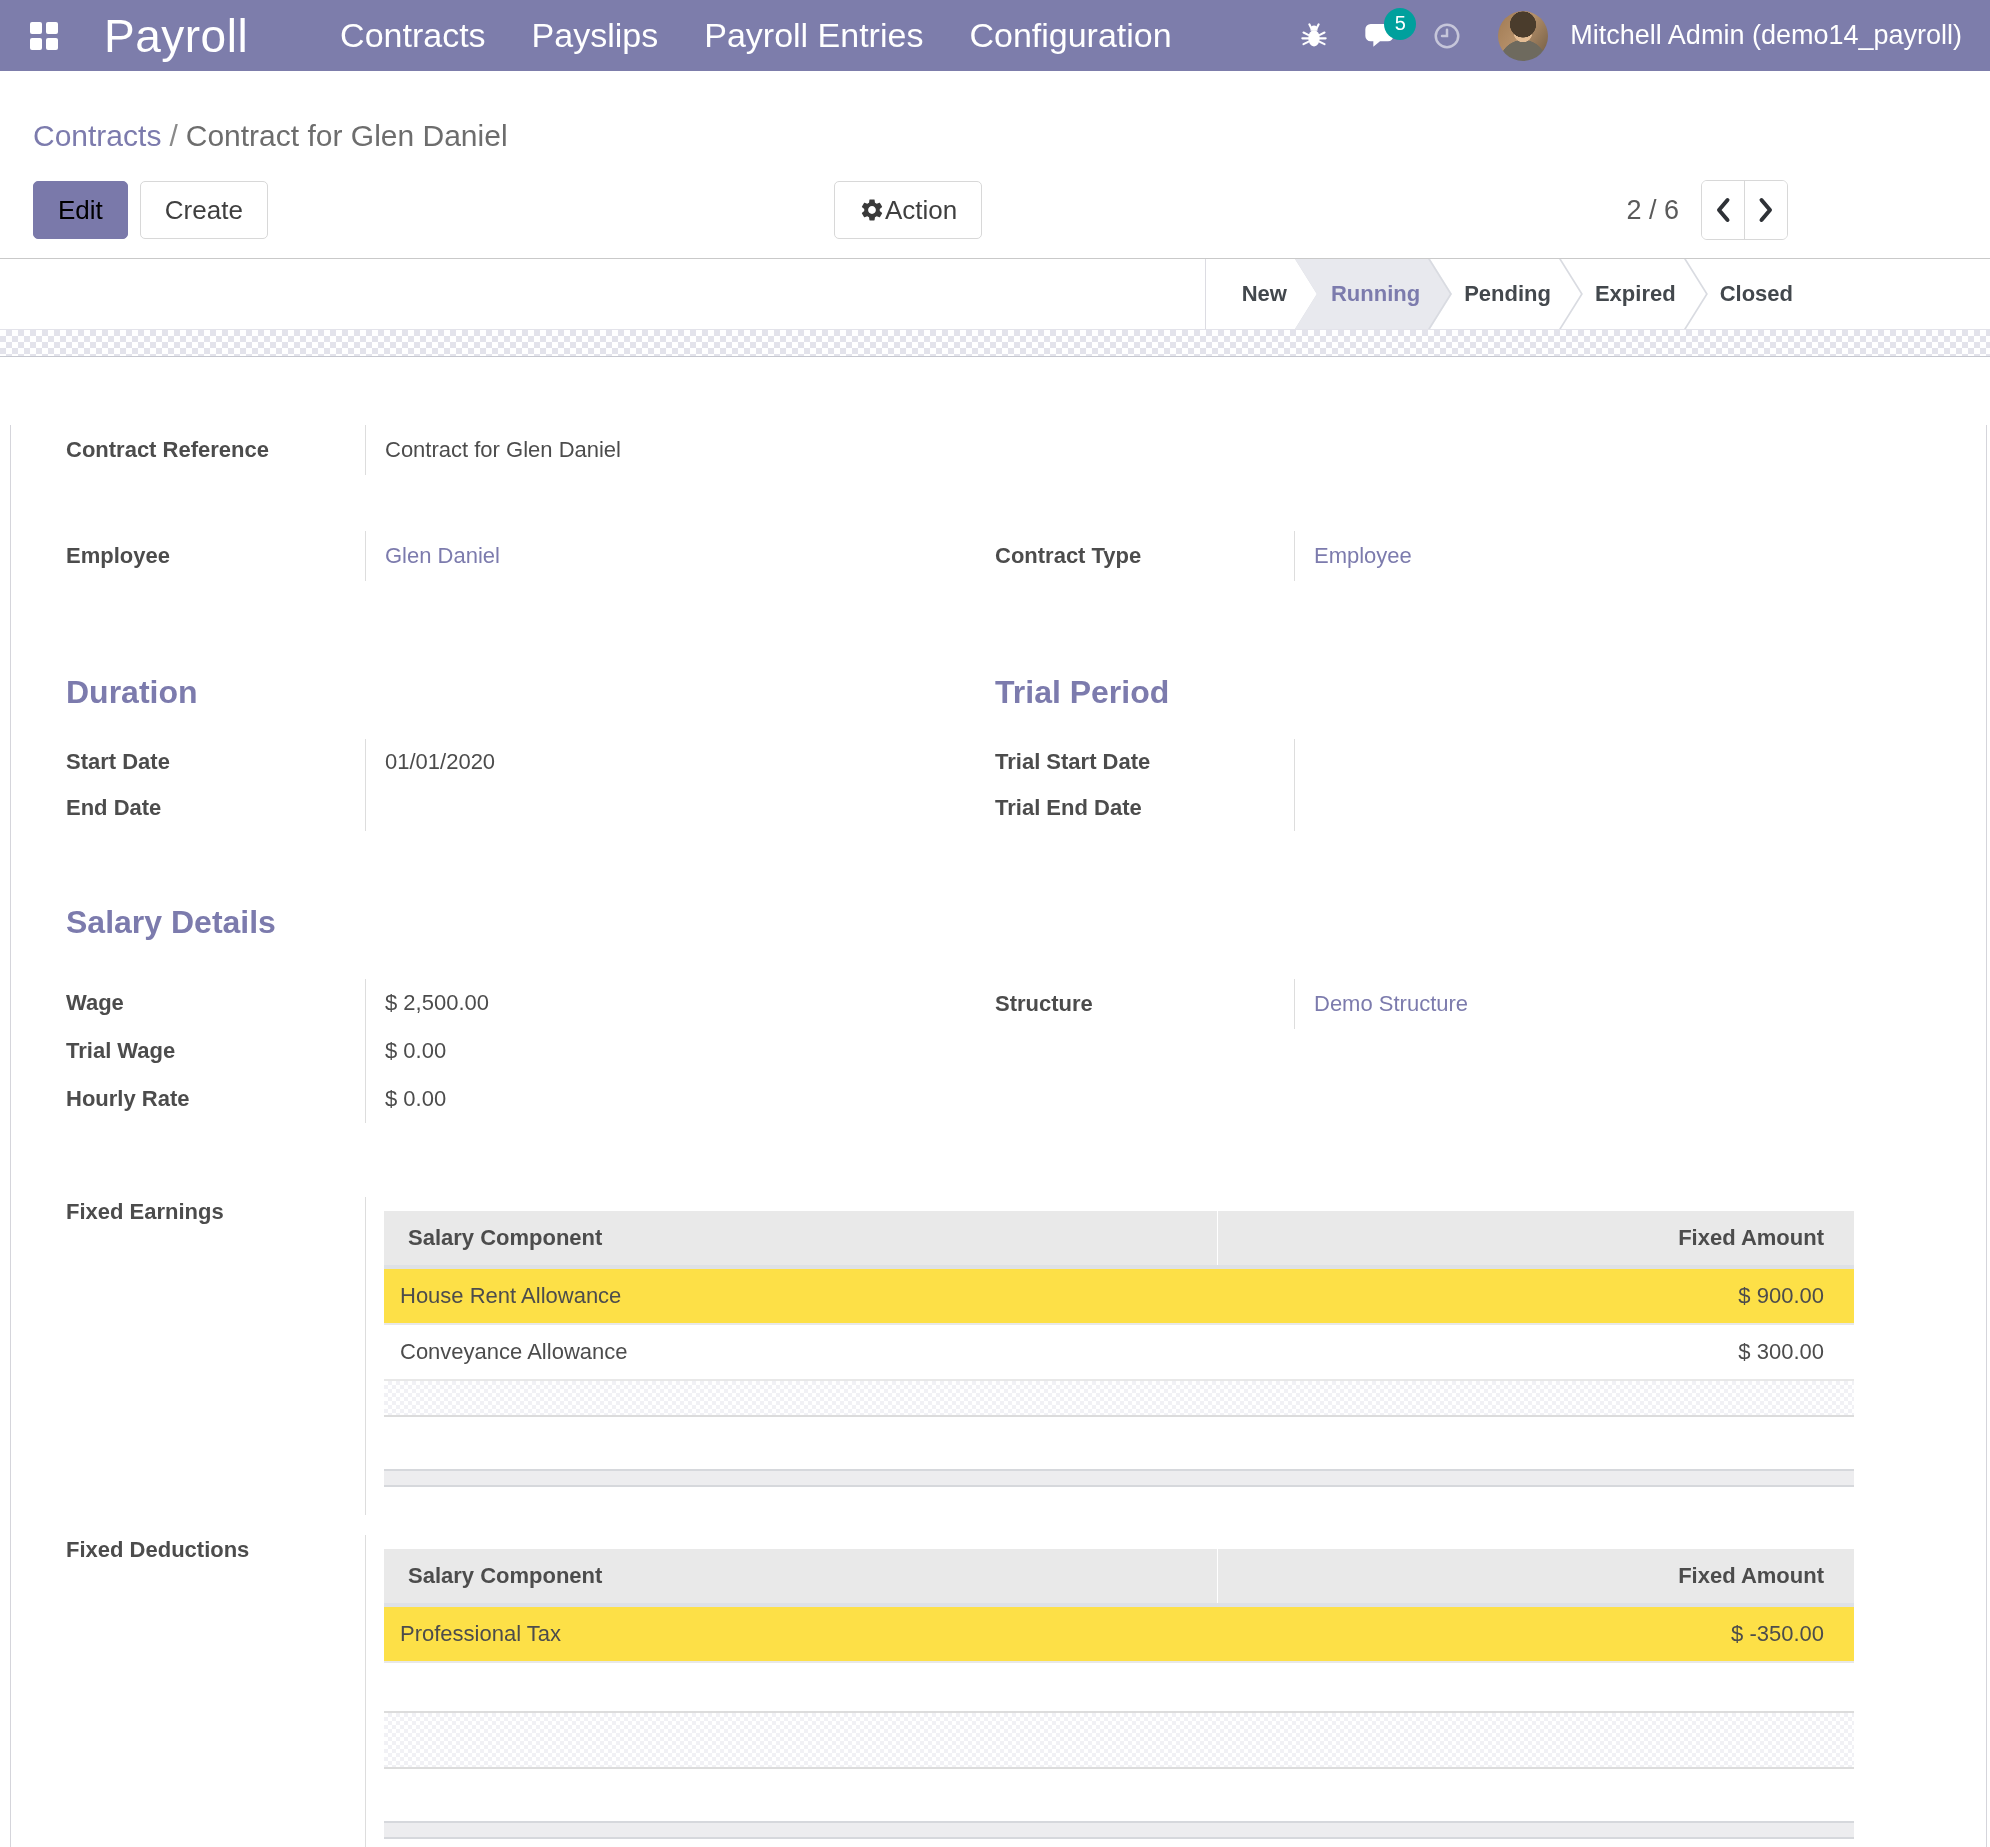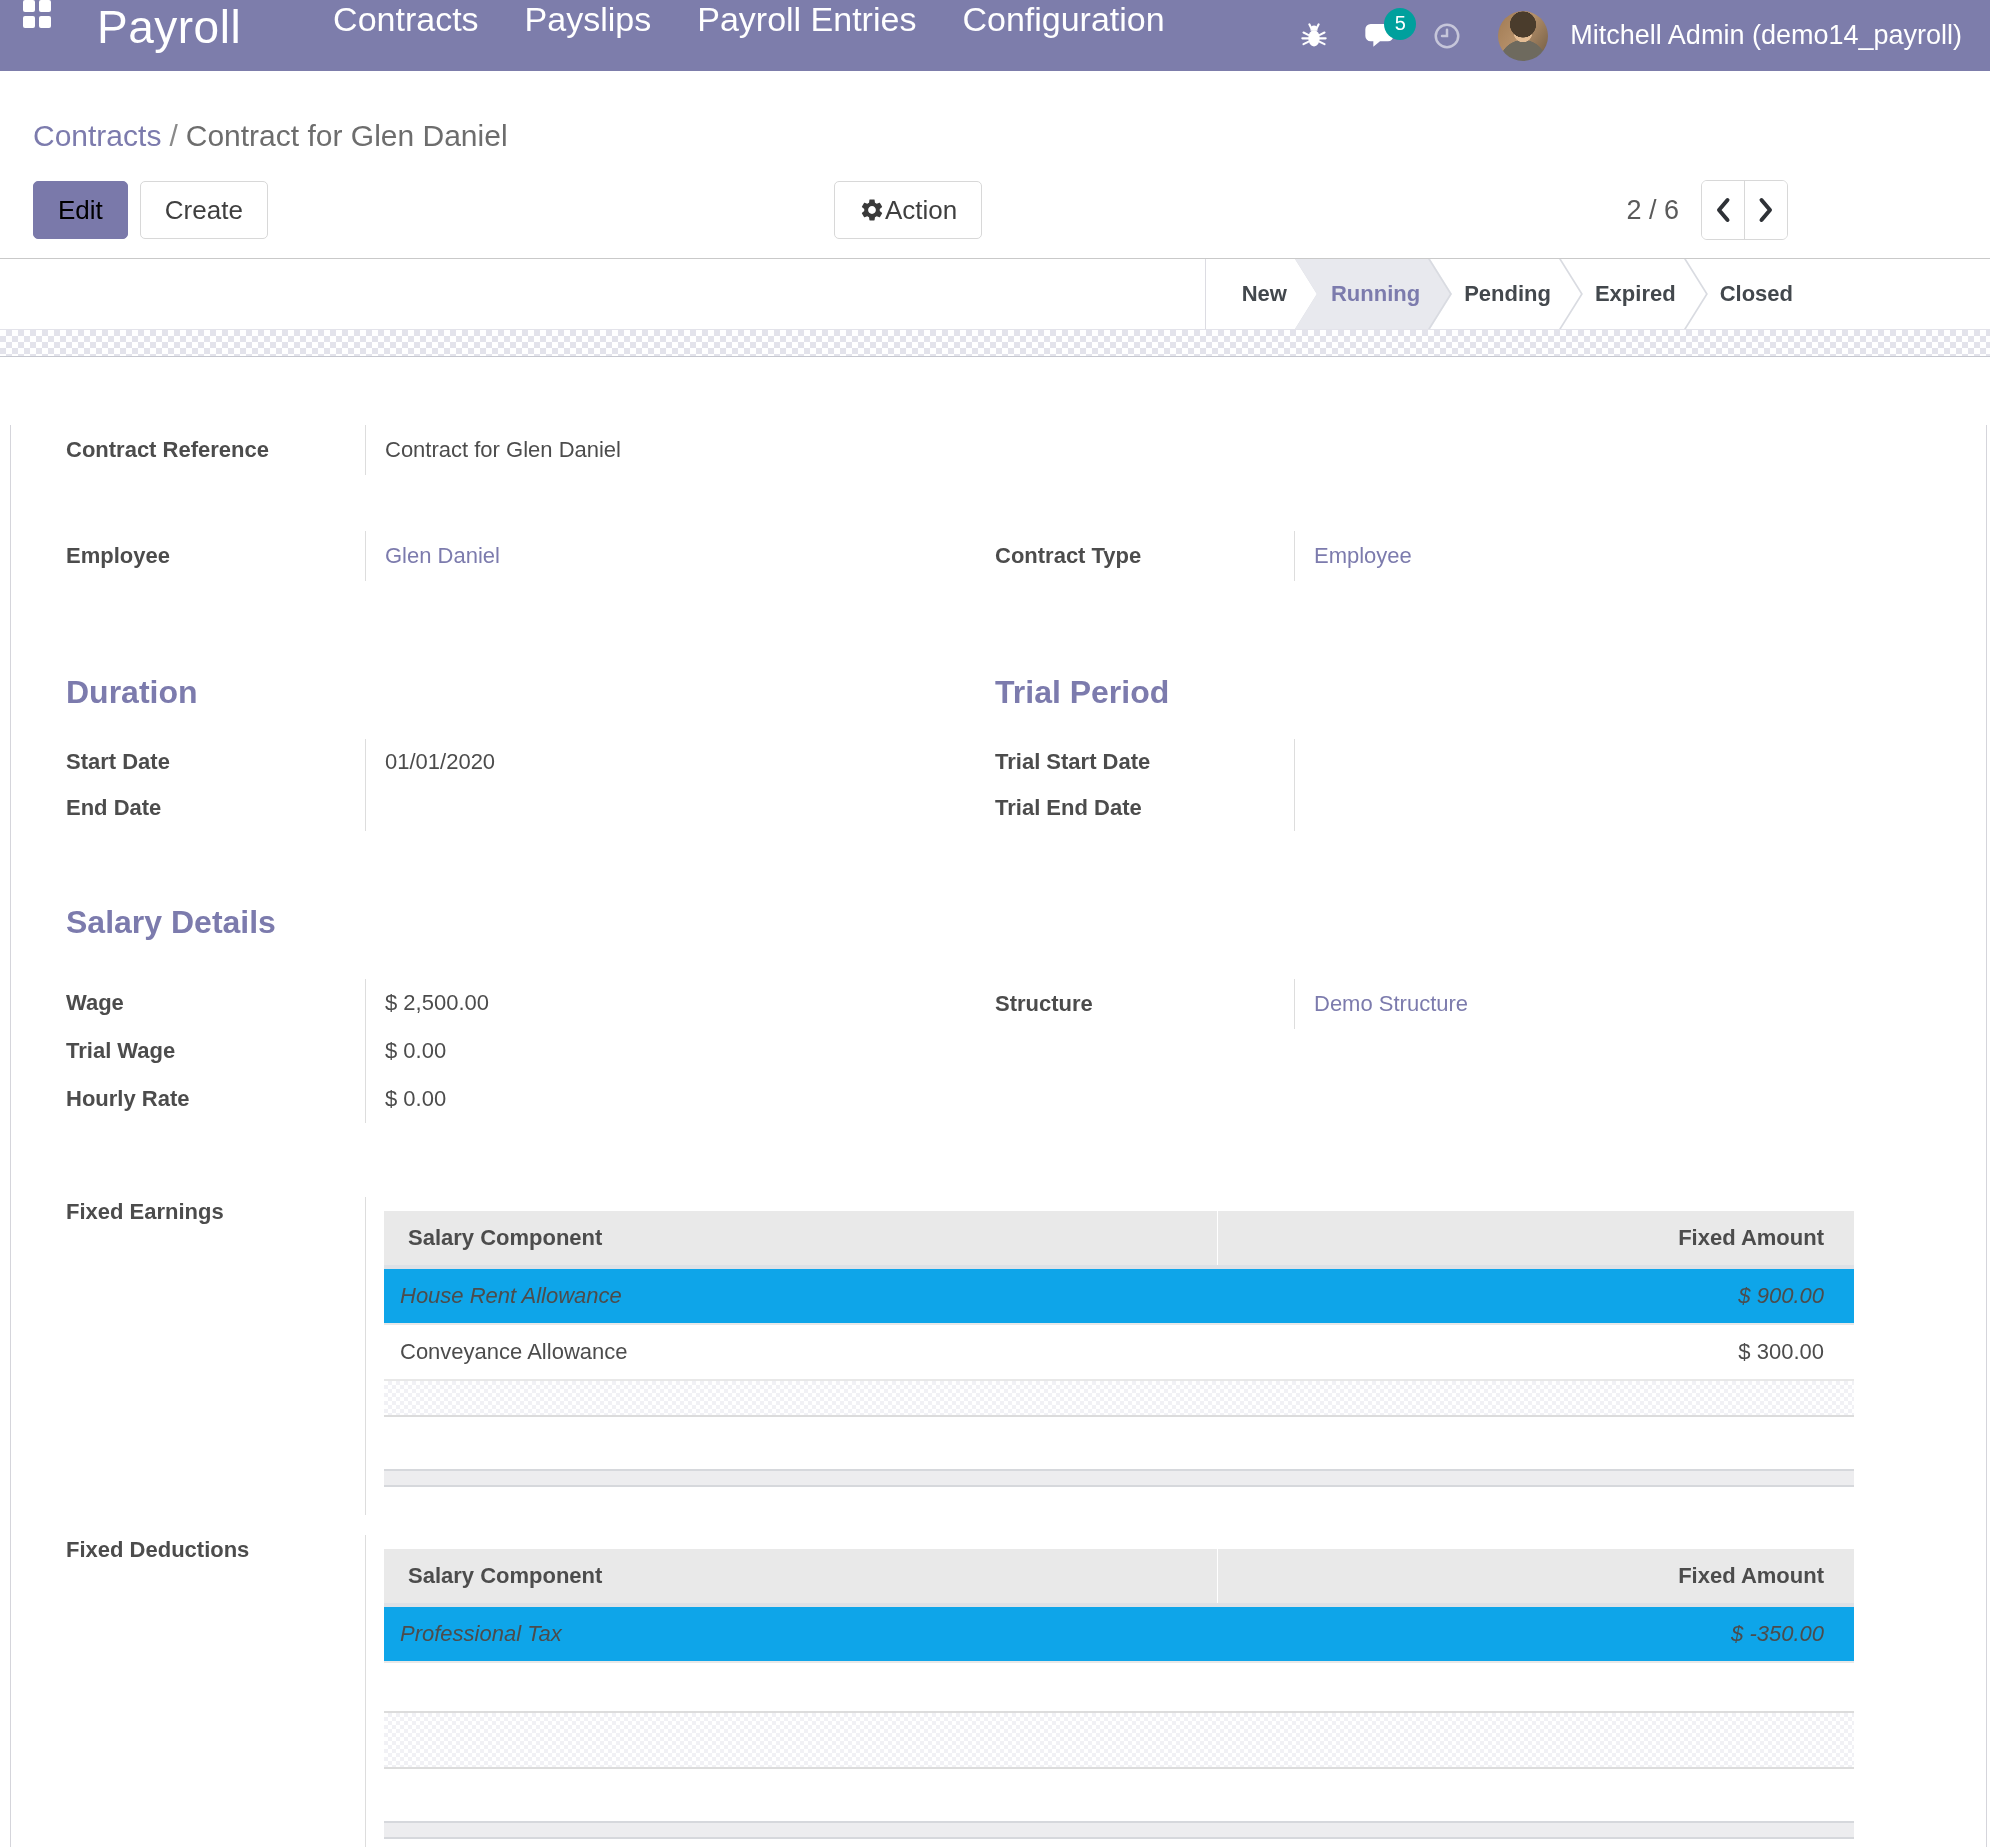--- a/index.html
+++ b/index.html
@@ -1,20 +1,20 @@
 <!DOCTYPE html>
 <html><head>
 <meta charset="utf-8">
 <style>
   html,body{margin:0;padding:0;background:#fff;}
   body{font-family:"Liberation Sans",sans-serif;color:#4c4c4c;}
   .page{width:1990px;height:1848px;overflow:hidden;background:#fff;position:relative;}
 
   
-  .navbar{height:71px;background:#7d7dab;display:flex;padding:0 28px 0 23px;box-sizing:border-box;}
+  .navbar{height:71px;background:#7d7dab;display:flex;align-items:center;padding:0 28px 0 30px;box-sizing:border-box;}
   .apps-grid{display:grid;grid-template-columns:12px 12px;grid-template-rows:12px 12px;gap:4px;cursor:pointer;}
   .apps-grid span{background:#fff;border-radius:2px;display:block;}
   .brand{color:#fff;font-size:46px;font-weight:400;margin-left:46px;letter-spacing:0.5px;}
   .nav-menu{display:flex;gap:46px;margin-left:92px;}
   .nav-menu .nav-item{color:#fff;font-size:34px;cursor:pointer;}
   .nav-right{margin-left:auto;display:flex;align-items:center;gap:36px;}
   .nav-icon{display:flex;align-items:center;position:relative;cursor:pointer;}
   .badge{position:absolute;top:-12px;right:-20px;background:#00a09d;color:#fff;border-radius:50%;
          width:32px;height:32px;display:flex;align-items:center;justify-content:center;font-size:20px;}
   .avatar{width:50px;height:50px;border-radius:50%;overflow:hidden;flex:none;cursor:pointer;
@@ -93,21 +93,21 @@
   .tg{display:flex;}
   .tg .lbls{width:299px;flex:none;padding-top:0;}
   .tg .tlabel{font-size:22px;font-weight:bold;color:#4c4c4c;padding-top:2px;}
   .tg .vals{flex:1;border-left:1px solid #ddd;padding:14px 0 28px 18px;min-width:0;}
   .otable{width:1470px;font-size:22px;color:#4c4c4c;}
   .thead{display:flex;border-bottom:4px solid #dee1e6;}
   .th{background:#e9e9e9;height:54px;display:flex;align-items:center;font-weight:bold;box-sizing:border-box;cursor:pointer;}
   .th.c1{flex:0 0 833px;padding:0 24px;margin-right:1px;}
   .th.c2{flex:1;justify-content:flex-end;padding:0 30px;}
   .tr{display:flex;align-items:center;height:56px;border-bottom:2px solid #e8e8e8;box-sizing:border-box;cursor:pointer;}
-  .tr.odd{background:#0ea5e9;font-style:italic;}
+  .tr.odd{background:#fde047;}
   .td{box-sizing:border-box;}
   .td.c1{flex:0 0 836px;padding:0 16px;}
   .td.c2{flex:1;text-align:right;padding:0 30px;}
   .tr-empty{border-bottom:2px solid #dcdcdc;background-color:#fff;cursor:default;
     background-image:
       linear-gradient(45deg,#f1f1f5 25%,transparent 25%,transparent 75%,#f1f1f5 75%),
       linear-gradient(45deg,#f1f1f5 25%,transparent 25%,transparent 75%,#f1f1f5 75%);
     background-size:8px 8px;background-position:0 0,4px 4px;}
   .gap-white{background:#fff;}
   .tfoot{height:14px;background:#ededef;border-top:2px solid #d6d8dc;border-bottom:2px solid #d6d8dc;}

